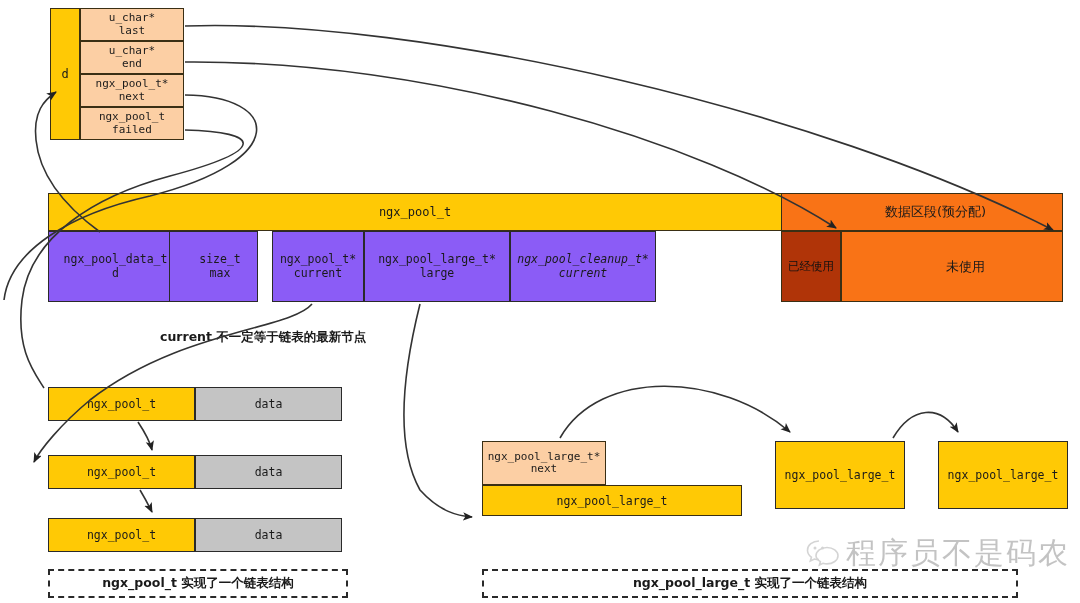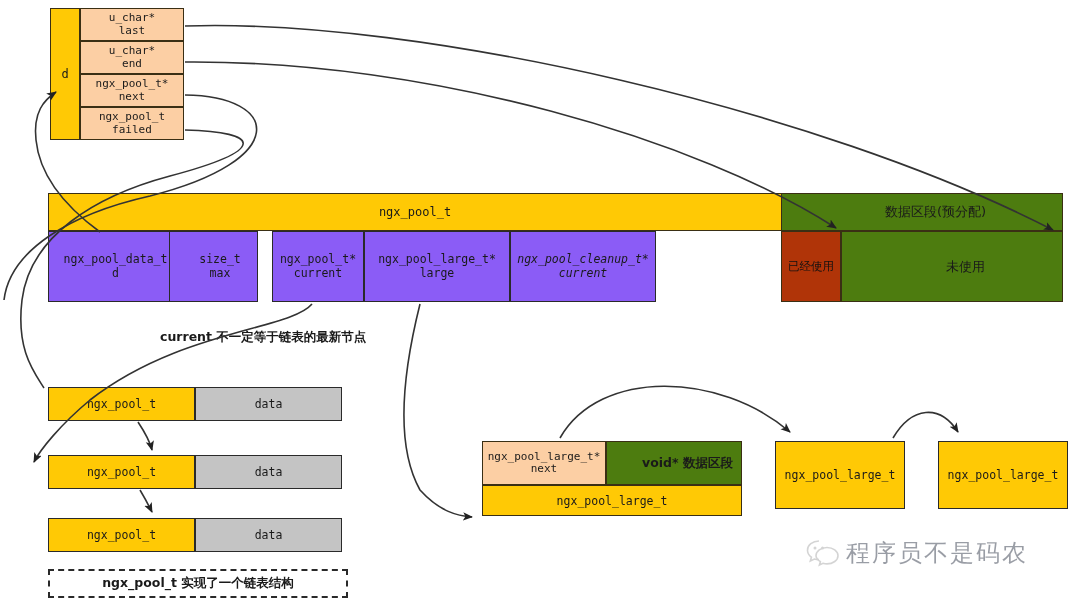--- a/index.html
+++ b/index.html
@@ -7,21 +7,21 @@
     width:1080px;height:603px;position:relative;overflow:hidden;
     font-family:"DejaVu Sans Mono","Liberation Mono",monospace;
     color:#1a1a1a;
   }
   #stage{position:absolute;left:0;top:0;width:1080px;height:603px;}
   svg.arrows{position:absolute;left:0;top:0;width:1080px;height:603px;pointer-events:none;z-index:5;}
   .box{position:absolute;box-sizing:border-box;display:flex;align-items:center;justify-content:center;text-align:center;}
   .bd{border:1.5px solid #3a2f14;}
   .yellow{background:#FFC905;}
   .peach{background:#FCCFA4;}
-  .gray{background:#4d7c0f;padding-left:27px;}
+  .gray{background:#f97316;padding-left:27px;}
   .darkred{background:#B03408;color:#111;}
   .zh{font-family:"DejaVu Sans","Liberation Sans",sans-serif;}
   #d-label{left:50px;top:8px;width:30px;height:132px;font-size:12px;}
   #d-fields{position:absolute;left:80px;top:8px;width:112px;height:132px;}
   .d-field{position:absolute;left:0;width:104px;height:33px;border:1.5px solid #3a2f14;
            background:#FCCFA4;box-sizing:border-box;display:flex;align-items:center;
            justify-content:center;font-size:11px;line-height:1.12;text-align:center;}
 
   
   #pool-header{left:48px;top:193px;width:734px;height:38px;font-size:12px;}
@@ -68,22 +68,22 @@
   
   .lg-plain{position:absolute;top:441px;height:68px;border:1.5px solid #2a2a2a;
             background:#FFC905;box-sizing:border-box;display:flex;align-items:center;
             justify-content:center;font-size:11.5px;}
   #lg-p0{left:775px;width:130px;}
   #lg-p1{left:938px;width:130px;}
 
   
   #watermark{position:absolute;left:806px;top:533px;width:268px;height:40px;z-index:9;
              display:flex;align-items:center;gap:6px;opacity:.42;}
-  #wm-text{font-family:Liberation Mono, monospace;font-size:24px;
-           color:#0f172a;letter-spacing:2px;white-space:nowrap;}
+  #wm-text{font-family:Liberation Mono, monospace;font-size:30px;
+           color:#737373;letter-spacing:2px;white-space:nowrap;}
 </style>
 </head>
 <body>
 
 <div id="stage">
 
   <svg class="arrows" viewBox="0 0 1080 603" xmlns="http://www.w3.org/2000/svg">
     <defs>
       <marker id="ah" markerWidth="11" markerHeight="11" refX="9" refY="4.2" orient="auto" markerUnits="userSpaceOnUse">
         <path d="M0,0 L10,4.2 L0,8.4 L2.4,4.2 z" fill="#222"></path>
@@ -176,26 +176,26 @@
     <div class="chain-left">ngx_pool_t</div>
     <div class="chain-right">data</div>
   </div>
 
   <div class="legend zh" id="legend-left">ngx_pool_t 实现了一个链表结构</div>
 
   <div class="box bd peach" id="lg-next">
     <span><span>ngx_pool_large_t*</span><br>
     <span>next</span></span>
   </div>
-  <div class="box bd gray zh" id="lg-void">void* 数据区段</div>
   <div class="box bd yellow" id="lg-base">ngx_pool_large_t</div>
 
   <div class="lg-plain" id="lg-p0">ngx_pool_large_t</div>
   <div class="lg-plain" id="lg-p1">ngx_pool_large_t</div>
 
+  <div class="legend zh" id="legend-right">ngx_pool_large_t 实现了一个链表结构</div>
 
   <div id="watermark">
     <svg width="34" height="30" viewBox="0 0 34 30">
       <g fill="none" stroke="#9a9a9a" stroke-width="1.6">
         <path d="M13,3 C6.5,3 1.5,7.2 1.5,12.2 C1.5,15 3,17.5 5.4,19.2 L4.3,23 L8.4,21 C9.8,21.4 11.4,21.6 13,21.6"></path>
         <path d="M21,9.5 C27,9.5 32,13.2 32,17.7 C32,22.2 27,25.9 21,25.9 C19.6,25.9 18.3,25.7 17,25.3 L13.4,27 L14.4,23.7 C12.3,22.2 10,20 10,17.7 C10,13.2 15,9.5 21,9.5 Z"></path>
       </g>
       <circle cx="9" cy="10" r="1.5" fill="#9a9a9a"></circle>
       <circle cx="16.5" cy="10" r="1.5" fill="#9a9a9a"></circle>
     </svg>

